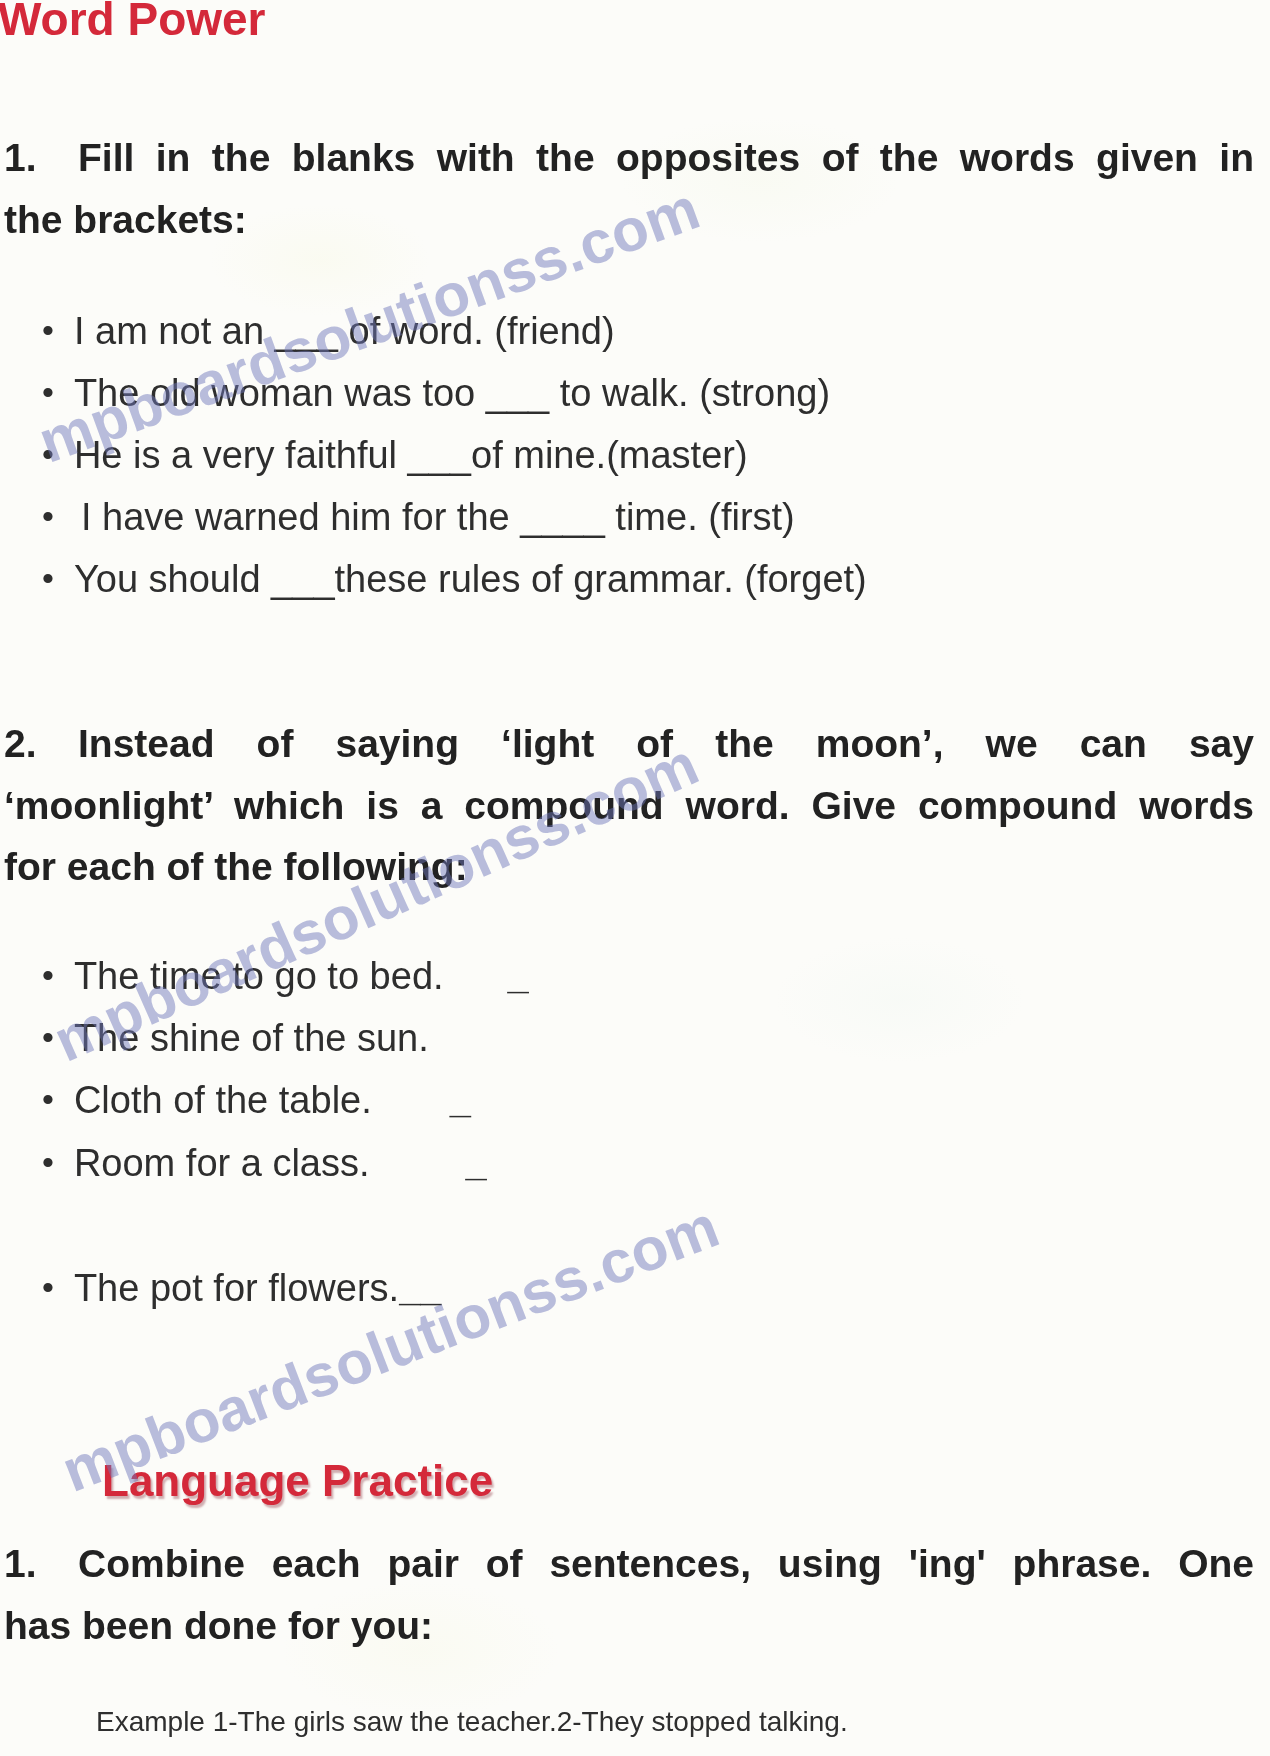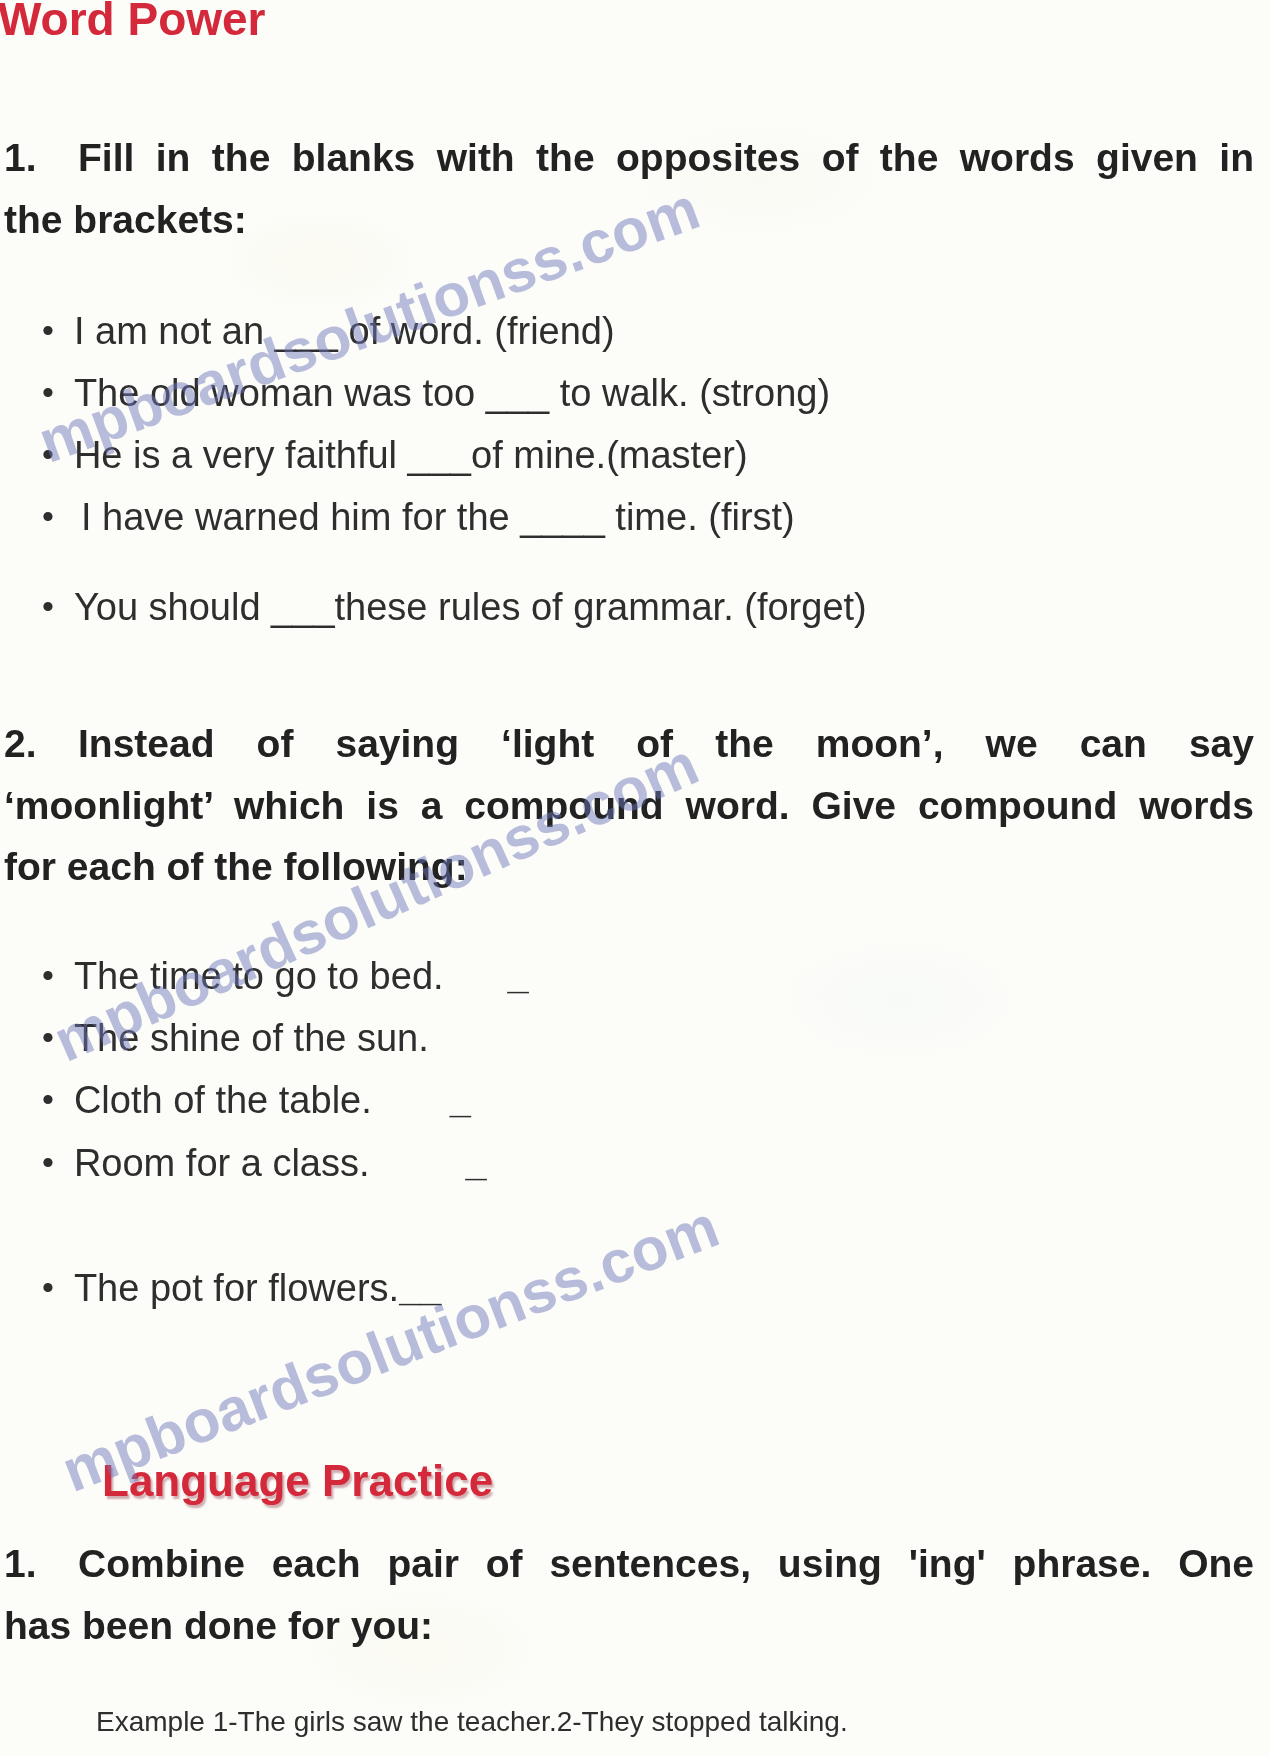--- a/index.html
+++ b/index.html
@@ -67,21 +67,21 @@
 
   <div class="txt red-title" id="word-power">Word Power</div>
 
   <div class="jline" style="top:136px;"><span class="qnum">1.</span><span>Fill in the blanks with the opposites of the words given in</span></div>
   <div class="txt hline" style="top:198px;">the brackets:</div>
 
   <div class="txt bullet" style="top:310px;"><span class="dot">•</span><span>I am not an ___ of word. (friend)</span></div>
   <div class="txt bullet" style="top:372px;"><span class="dot">•</span><span>The old woman was too ___ to walk. (strong)</span></div>
   <div class="txt bullet" style="top:434px;"><span class="dot">•</span><span>He is a very faithful ___of mine.(master)</span></div>
   <div class="txt bullet" style="top:496px;"><span class="dot">•</span><span class="indent1">I have warned him for the ____ time. (first)</span></div>
-  <div class="txt bullet" style="top:586px;"><span class="dot">•</span><span>You should ___these rules of grammar. (forget)</span></div>
+  <div class="txt bullet" style="top:558px;"><span class="dot">•</span><span>You should ___these rules of grammar. (forget)</span></div>
 
   <div class="jline" style="top:722px;"><span class="qnum">2.</span><span>Instead of saying ‘light of the moon’, we can say</span></div>
   <div class="jline" style="top:784px;"><span>‘moonlight’ which is a compound word. Give compound words</span></div>
   <div class="txt hline" style="top:845px;">for each of the following:</div>
 
   <div class="txt bullet" style="top:955px;"><span class="dot">•</span><span>The time to go to bed.</span><span class="blank g64">_</span></div>
   <div class="txt bullet" style="top:1017px;"><span class="dot">•</span><span>The shine of the sun.</span><span class="blank"></span></div>
   <div class="txt bullet" style="top:1079px;"><span class="dot">•</span><span>Cloth of the table.</span><span class="blank g78">_</span></div>
   <div class="txt bullet" style="top:1142px;"><span class="dot">•</span><span>Room for a class.</span><span class="blank g96">_</span></div>
   <div class="txt bullet" style="top:1267px;"><span class="dot">•</span><span>The pot for flowers.</span><span class="blank">__</span></div>

